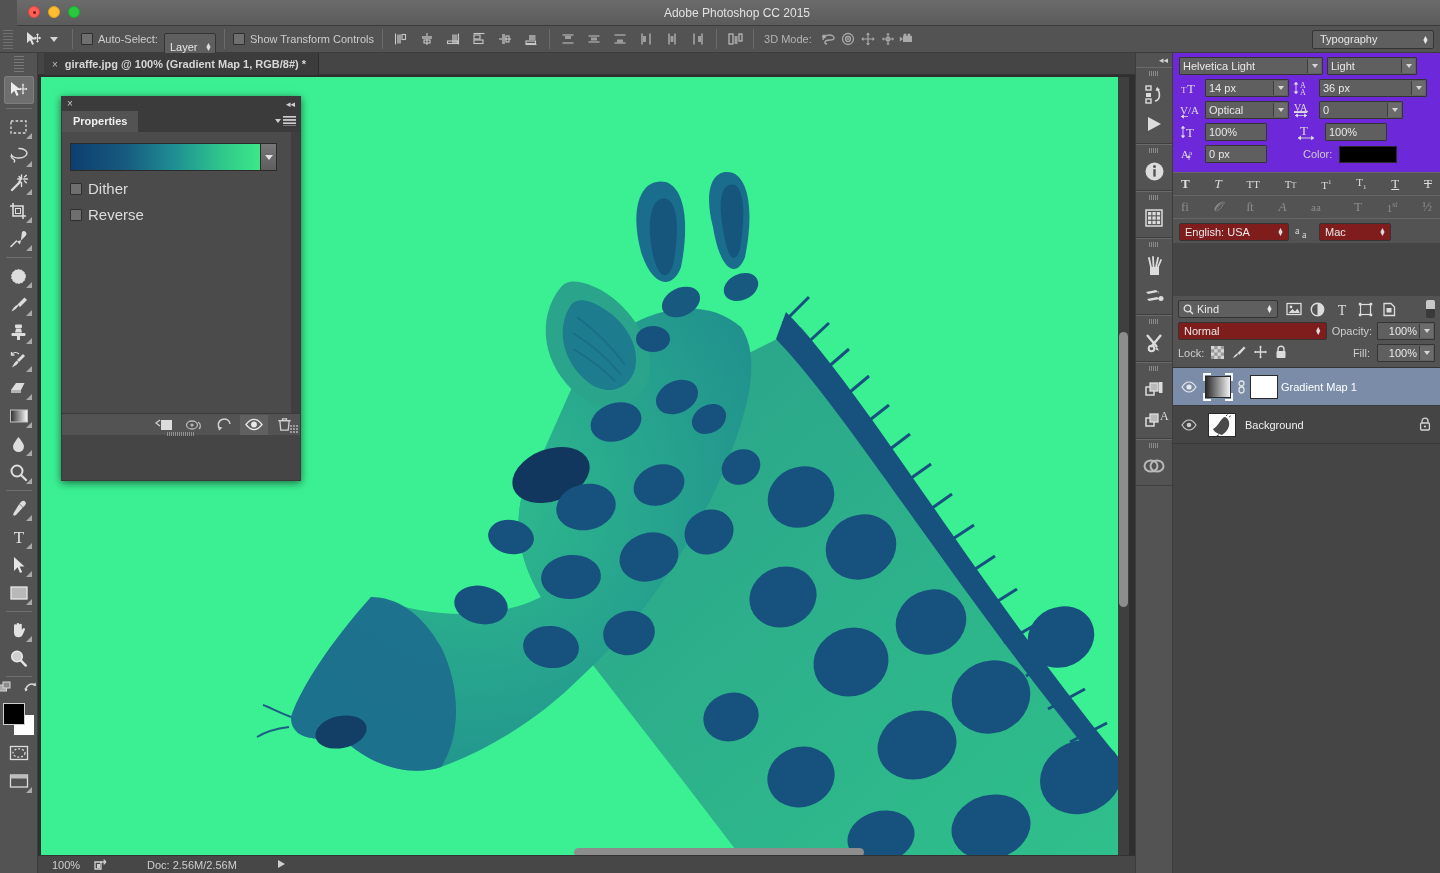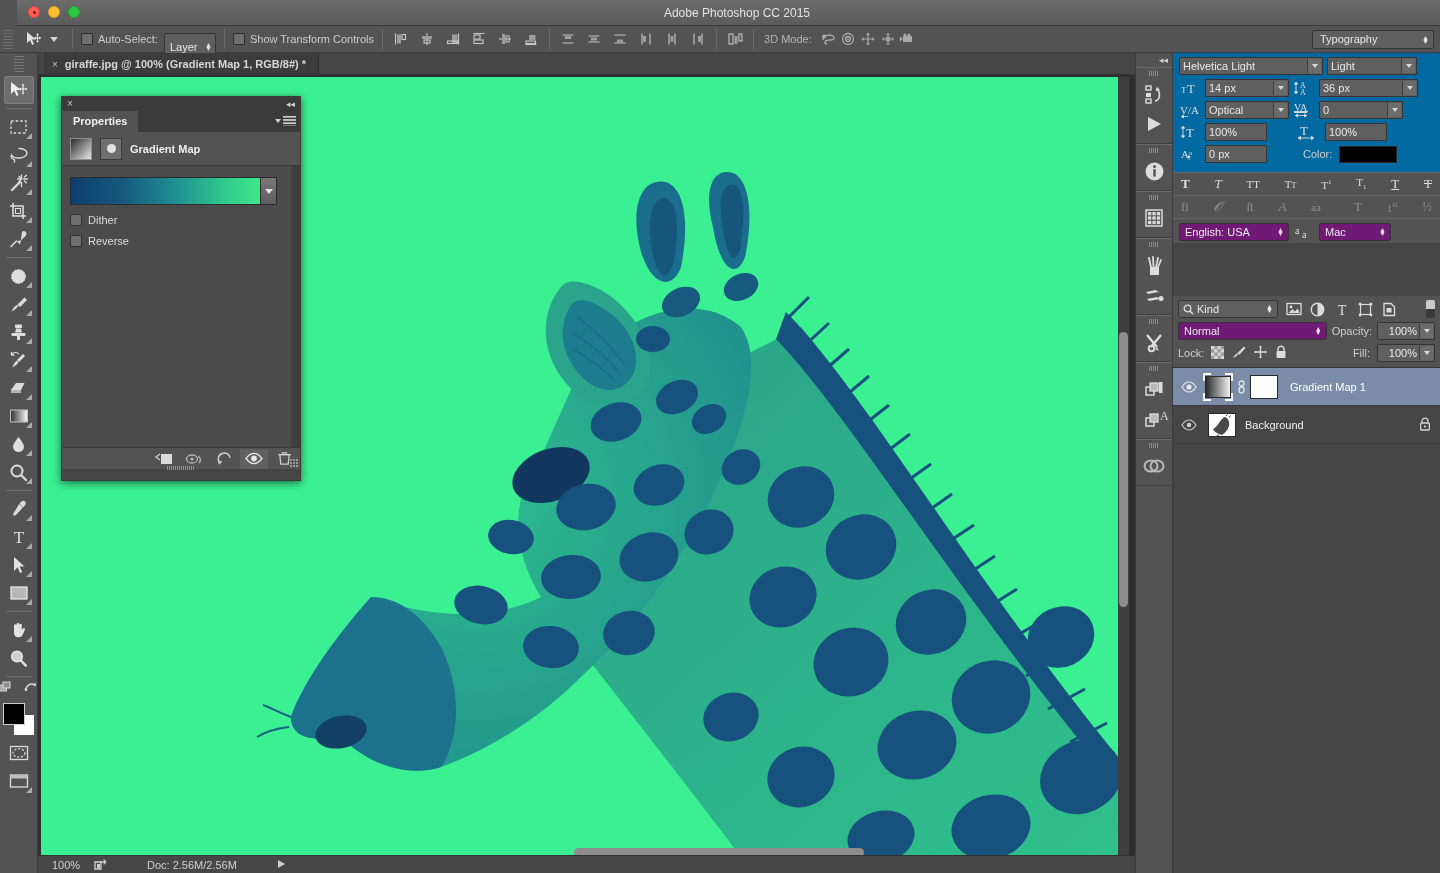--- a/index.html
+++ b/index.html
@@ -164,21 +164,21 @@
     height:21px; line-height:21px; padding:0 11px; font-size:11px; color:#a7a7a7;
   }
   .ptab.sel { background:#535353; color:#efefef; font-weight:bold; }
   .pmenu { position:absolute; right:4px; top:4px; display:flex; gap:2px; align-items:center; }
   .hamb { width:13px; height:10px;
     background:repeating-linear-gradient(#cfcfcf 0 1.4px, transparent 1.4px 3.2px);
     background-size:100% 3.2px; }
   .pmenu .tri { width:0;height:0;border-left:3.5px solid transparent;
      border-right:3.5px solid transparent;border-top:4px solid #cfcfcf; }
 
-  .charpanel { background:#0369a1; padding:4px 6px 5px;text-align:center; }
+  .charpanel { background:#6d28d9; padding:4px 6px 5px;text-align:center; }
   .crow { display:flex; align-items:center; gap:4px; margin-bottom:4px; }
   .fld {
     height:18px; background:#5f5f5f; border:1px solid #343434; border-radius:1px;
     display:flex; align-items:center; padding:0 3px; font-size:11px; color:#e9e9e9;
     position:relative;
   }
   .fld.withdd { padding-right:17px; }
   .fld .dd {
     position:absolute; right:1px; top:1px; bottom:1px; width:14px;
     background:#6b6b6b; border-left:1px solid #3d3d3d; border-radius:0 1px 1px 0;
@@ -190,21 +190,21 @@
            color:#dcdcdc; }
   .colorswatch { width:58px; height:17px; background:#000; border:1px solid #2a2a2a; }
   .styrow {
     display:flex; align-items:center; justify-content:space-between;
     padding:3px 8px; border-top:1px solid #676767;
   }
   .styrow span { font-size:13px; color:#dedede; font-family:"Liberation Serif", serif; }
   .styrow.dim span { color:#8d8d8d; }
   .langrow { display:flex; align-items:center; gap:5px; padding:4px 6px 2px; border-top:1px solid #676767; }
   .selbox {
-    height:18px; background:#701a75; border:1px solid #343434; border-radius:2px;
+    height:18px; background:#7f1d1d; border:1px solid #343434; border-radius:2px;
     display:flex; align-items:center; padding:0 16px 0 5px; font-size:11px;
     color:#e9e9e9; position:relative;
   }
   .selbox .arrows { position:absolute; right:4px; top:50%; transform:translateY(-50%);
     display:flex; flex-direction:column; line-height:4px; font-size:7px; color:#ddd; }
 
   
   .layerspanel { position:absolute; left:0; top:243px; width:267px; height:630px; background:#454545; }
   .lfilter { display:flex; align-items:center; gap:7px; padding:4px 5px; background:#535353; }
   .lfilter .kind {
@@ -240,21 +240,21 @@
   }
   .layerrow.sel { background:#7b8ca8; }
   .eye { width:24px; display:flex; align-items:center; justify-content:center; }
   .thumbbox { width:34px; height:30px; display:flex; align-items:center; justify-content:center;
      position:relative; }
   .gmthumb { width:26px;height:22px; background:linear-gradient(90deg,#2b2b2b,#f2f2f2);
      border:1px solid #2a2a2a; }
   .thumbsel { position:absolute; left:2px; top:1px; width:30px; height:28px; }
   .maskthumb { width:28px;height:24px;background:#fff;border:1px solid #2a2a2a; }
   .linkico { width:12px; display:flex; justify-content:center; color:#d8d8d8; }
-  .layername { font-size:11px; color:#f0f0f0; margin-left:9px; }
+  .layername { font-size:11px; color:#f0f0f0; }
   .layerrow.sel .layername { color:#fff; }
   .lockico { position:absolute; right:9px; top:50%; transform:translateY(-50%); }
   .bgthumb { width:28px; height:24px; border:1px solid #2a2a2a; background:#fff;
      position:relative; overflow:hidden; }
 
   
   .props {
     position:absolute; left:61px; top:96px; width:240px; height:385px;
     background:#454545; box-shadow:0 2px 8px rgba(0,0,0,.55);
     border:1px solid #3a3a3a;
@@ -279,21 +279,21 @@
     height:28px; width:207px; display:flex; border:1px solid #2b2b2b; position:relative;
   }
   .gradbar .grad { flex:1 1 auto; }
   .gradbar .gdd {
     width:16px; background:linear-gradient(#777,#5e5e5e); border-left:1px solid #2b2b2b;
     display:flex; align-items:center; justify-content:center;
   }
   .gradbar .gdd i { width:0;height:0;border-left:4px solid transparent;
     border-right:4px solid transparent; border-top:5px solid #e4e4e4; display:block; }
   .propchk { display:flex; align-items:center; gap:6px; margin-top:9px; }
-  .propchk .lbl2 { font-size:11px; color:#dcdcdc;text-align:right; }
+  .propchk .lbl2 { font-size:15px; color:#dcdcdc;text-align:right; }
   .props .panelscroll { position:absolute; right:0; top:0; width:9px; height:281px; background:#3f3f3f; }
   .props .foot {
     height:22px; background:#535353; border-top:1px solid #3a3a3a;
     display:flex; align-items:center; justify-content:flex-end; gap:2px; padding-right:2px;
     position:relative;
   }
   .props .foot .fb { width:28px;height:20px; display:flex; align-items:center; justify-content:center; }
   .props .foot .fb.on { background:#606060; }
   .props .grabber {
     position:absolute; left:50%; transform:translateX(-50%); bottom:-1px;
@@ -956,21 +956,21 @@
               <i></i>
             </span>
         </div>
         <span class="ficon">
           <svg width="20" height="16" viewBox="0 0 20 16">
             <path d="M2 3 v10 M2 2.2 l1.6 2 h-3.2z M2 13.8 l1.6 -2 h-3.2z" stroke="#dcdcdc" fill="#dcdcdc" stroke-width="0.9"></path>
             <text x="6" y="7.5" font-family="Liberation Serif, serif" font-size="8" fill="#dcdcdc">A</text>
             <text x="6" y="15" font-family="Liberation Serif, serif" font-size="8" fill="#dcdcdc">A</text>
             </svg>
         </span>
-        <div class="fld withdd" style="width:99px">
+        <div class="fld withdd" style="width:108px">
           <span>36 px</span>
           <span class="dd">
               <i></i>
             </span>
         </div>
       </div>
 
       <div class="crow">
         <span class="ficon">
           <svg width="20" height="15" viewBox="0 0 20 15">
@@ -1262,27 +1262,20 @@
       <span class="xb">×</span>
       <span class="coll">◂◂</span>
     </div>
     <div class="ptabs">
       <div class="ptab sel">Properties</div>
       <div class="pmenu">
         <span class="tri"></span>
         <span class="hamb"></span>
       </div>
     </div>
-    <div class="header">
-      <span class="sqthumb"></span>
-      <span class="circthumb">
-          <i></i>
-        </span>
-      <span class="ttl">Gradient Map</span>
-    </div>
     <div class="body">
       <div class="gradbar">
         <div class="grad" style="background:linear-gradient(90deg,#0d3f6e 0%,#17597f 28%,#1f8f93 55%,#2fc78c 80%,#3de887 100%)"></div>
         <div class="gdd">
             <i></i>
           </div>
       </div>
       <div class="propchk">
         <span class="chk"></span>
         <span class="lbl2">Dither</span>

